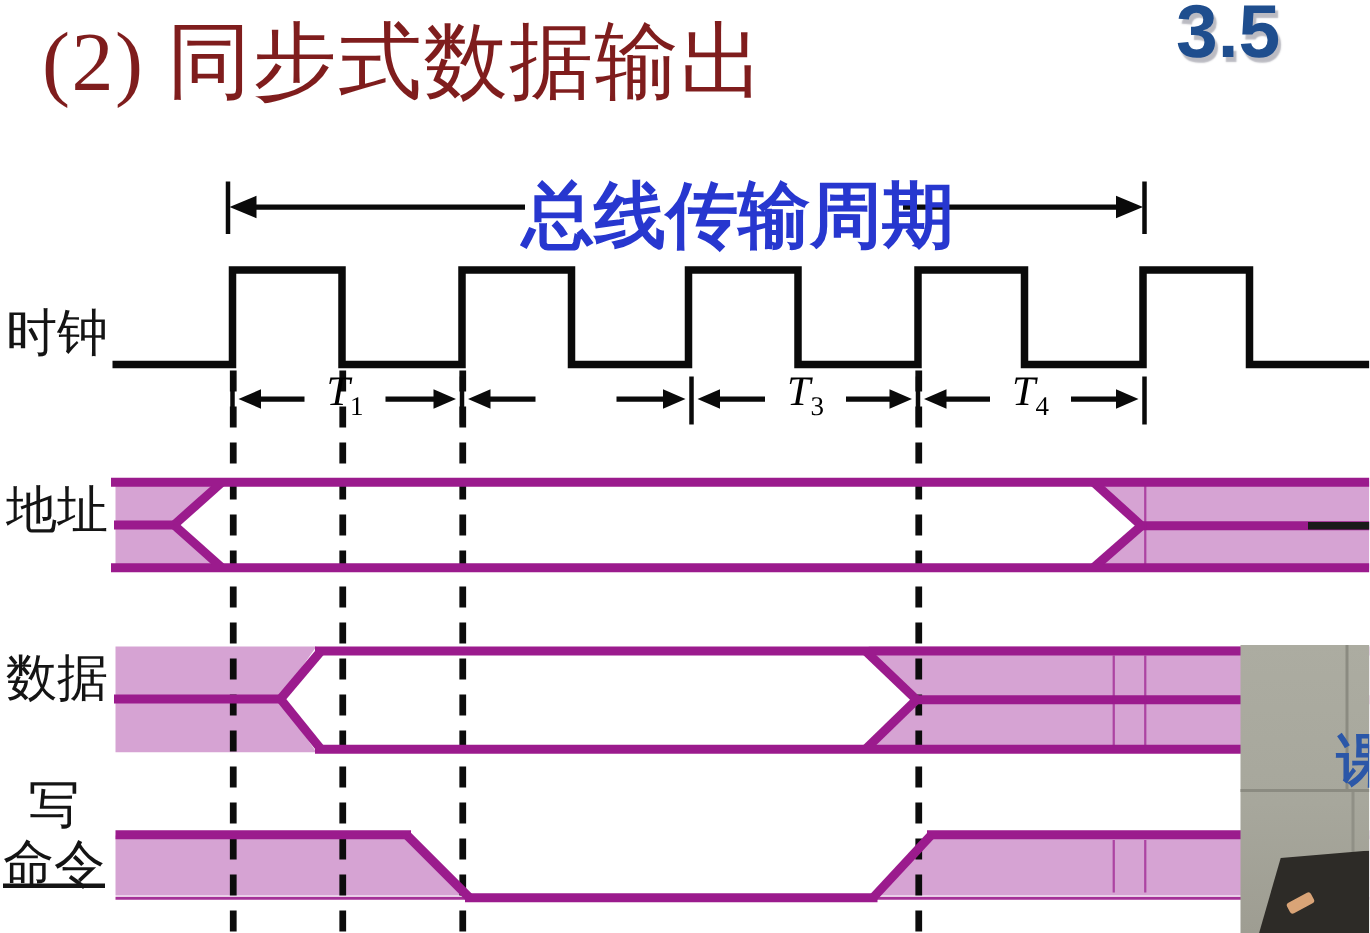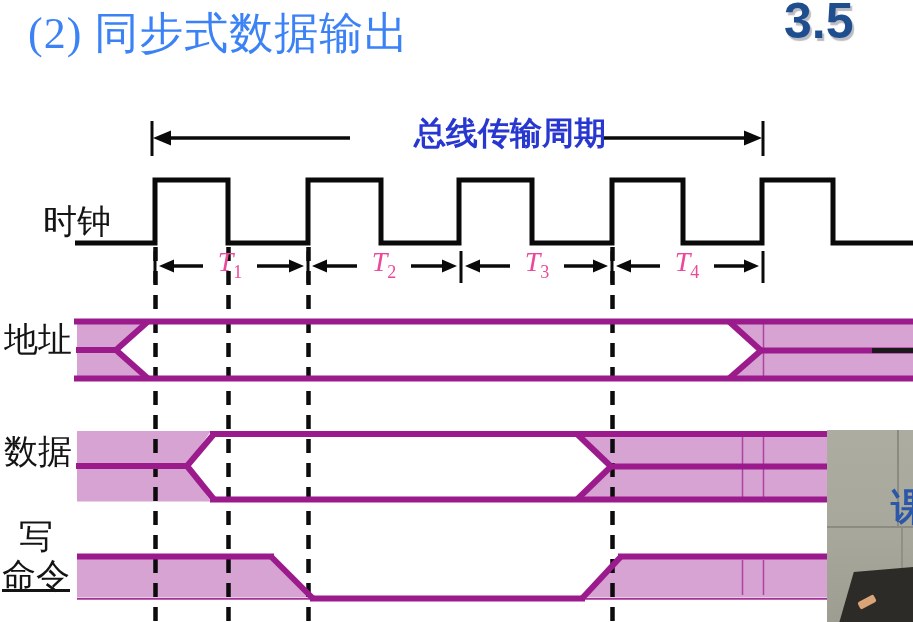--- a/index.html
+++ b/index.html
@@ -2,35 +2,35 @@
 <html><head>
 <meta charset="utf-8">
 <style>
   html,body{margin:0;padding:0;background:#ffffff;}
   .slide{
     position:relative;width:913px;height:622px;background:#ffffff;
     overflow:hidden;font-family:"Liberation Serif",serif;
   }
   .abs{position:absolute;}
   .title{
-    left:28px;top:4px;font-size:44px;color:#3b82f6;letter-spacing:1px;
+    left:28px;top:4px;font-size:56px;color:#7f1d1d;letter-spacing:1px;
     white-space:nowrap;z-index:2;
   }
   .section-num{
     left:784px;top:-8px;font-size:50px;font-weight:700;color:#1f4e8e;
     font-family:"Liberation Sans",sans-serif;
     text-shadow:2px 3px 1px rgba(60,60,80,.35);z-index:2;
   }
   .cycle-label{
-    left:348px;top:112px;width:258px;text-align:right;font-size:32px;
+    left:348px;top:112px;width:258px;text-align:left;font-size:48px;
     font-weight:700;color:#2737cf;white-space:nowrap;z-index:2;
   }
   .sig-label{font-size:34px;color:#141414;z-index:2;white-space:nowrap;}
   .t-label{
-    top:246px;width:64px;text-align:center;font-size:28px;color:#ec4899;
+    top:246px;width:64px;text-align:center;font-size:28px;color:#000000;
     font-style:italic;z-index:2;
   }
   .t-label sub{font-size:18px;font-style:normal;}
   svg.diagram{position:absolute;left:0;top:0;z-index:1;}
   .photo{
     left:827px;top:430px;width:86px;height:192px;z-index:3;
     background:linear-gradient(180deg,#acaca1 0%,#a7a79c 55%,#9e9d92 100%);
   }
   .photo .hline{position:absolute;left:0;top:96px;width:100%;height:2px;background:#8b8b81;}
   .photo .vline1{position:absolute;left:70px;top:0;width:2px;height:96px;background:#8b8b81;}
@@ -52,28 +52,27 @@
 </head>
 <body>
 
 <div class="slide">
 
   <div class="abs title">(2) 同步式数据输出</div>
   <div class="abs section-num">3.5</div>
 
   <div class="abs cycle-label">总线传输周期</div>
 
-  <div class="abs sig-label" style="left:4px;top:199px;margin-left:39px;">时钟</div>
+  <div class="abs sig-label" style="left:4px;top:199px;">时钟</div>
   <div class="abs sig-label" style="left:4px;top:429px;">数据</div>
   <div class="abs sig-label" style="left:4px;top:317px;">地址</div>
   <div class="abs sig-label" style="left:19px;top:514px;">写</div>
   <div class="abs sig-label" style="left:2px;top:553px;text-decoration:underline;">命令</div>
 
   <div class="abs t-label" style="left:198px;"><i>T</i><sub>1</sub></div>
-  <div class="abs t-label" style="left:352px;"><i>T</i><sub>2</sub></div>
   <div class="abs t-label" style="left:505px;"><i>T</i><sub>3</sub></div>
   <div class="abs t-label" style="left:655px;font-family:Liberation Serif, serif;"><i>T</i><sub>4</sub></div>
 
   <svg class="diagram" width="913" height="622" viewBox="0 0 913 622">
 
     <g fill="#d6a3d3" stroke="none">
 
       <polygon points="77,321 146,321 117,350 146,379 77,379"></polygon>
       <polygon points="731,321 913,321 913,379 731,379 760,350.5"></polygon>
 

